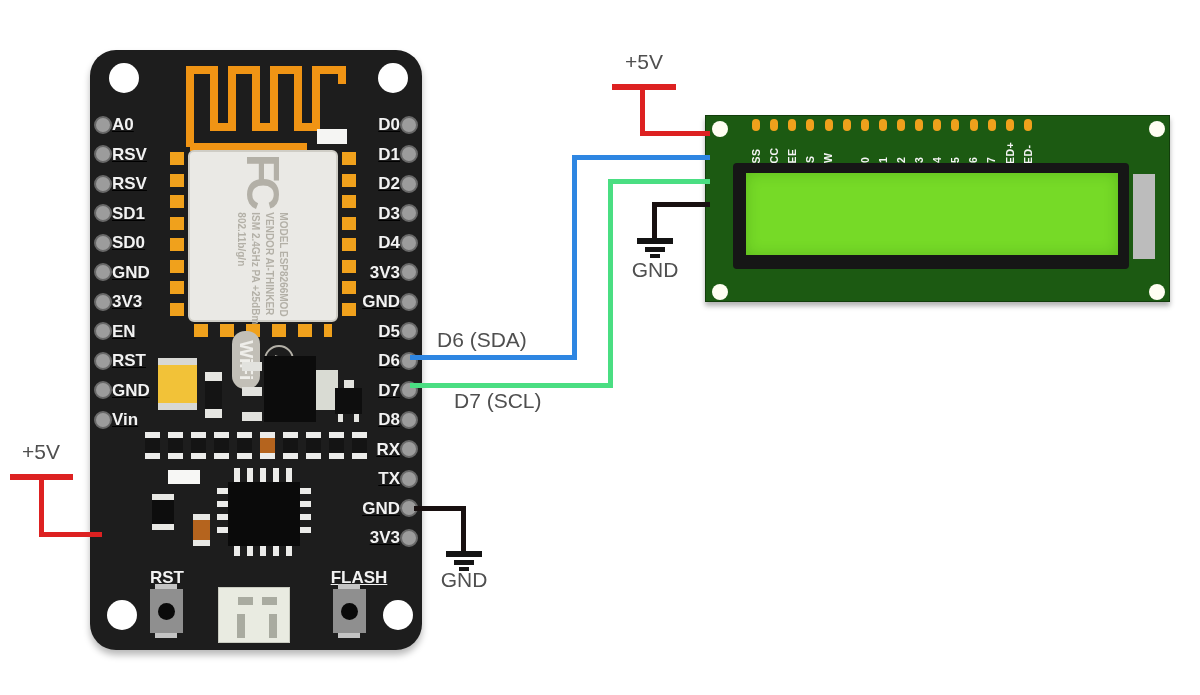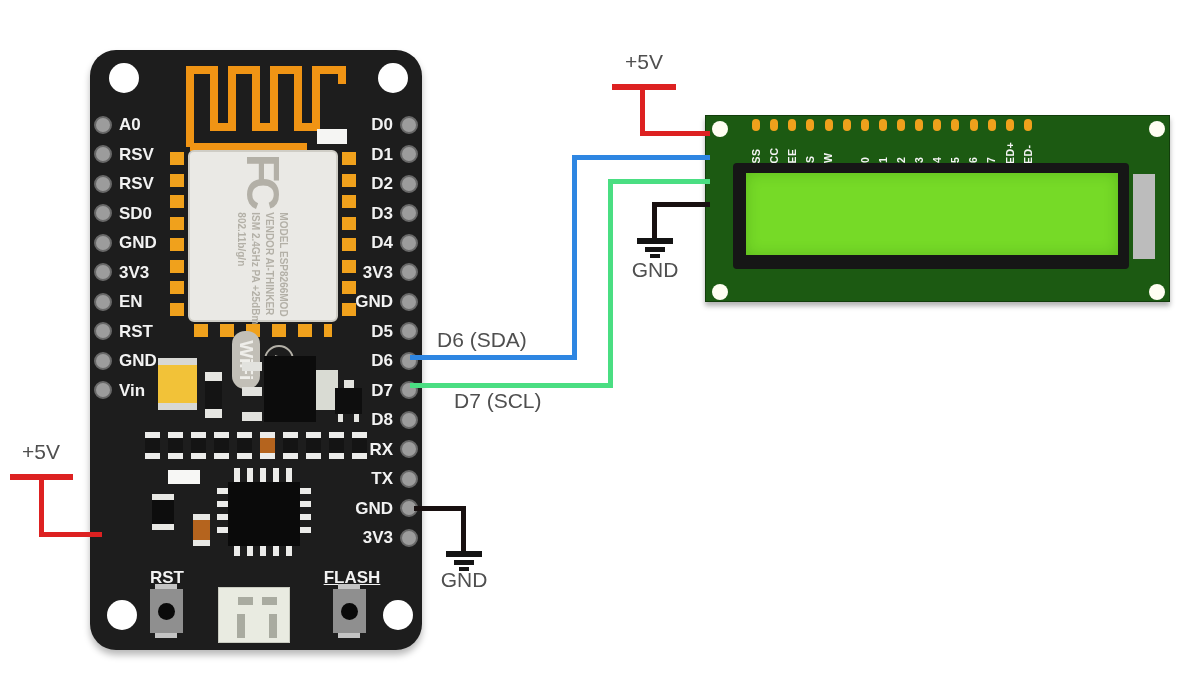--- a/index.html
+++ b/index.html
@@ -29,21 +29,21 @@
              padding:3px 9px;border-radius:13px;}
   .pads-v{position:absolute;width:14px;height:170px;top:102px;
           background:repeating-linear-gradient(180deg,var(--pad-orange) 0 13px,transparent 13px 21.5px);}
   .pads-v.l{left:80px;} .pads-v.r{left:252px;}
   .pads-h{position:absolute;left:104px;top:274px;width:138px;height:13px;
           background:repeating-linear-gradient(90deg,var(--pad-orange) 0 14px,transparent 14px 26px);}
   
   .pin-col{position:absolute;top:60px;display:flex;flex-direction:column;}
   .pin-col.left{left:4px;width:170px;}
   .pin-col.right{left:160px;width:168px;}
-  .pin-row{height:29.5px;display:flex;align-items:center;gap:7px;}
+  .pin-row{height:29.5px;display:flex;align-items:center;text-decoration:underline;}
   .pin-col.right .pin-row{flex-direction:row-reverse;}
   .pin-dot{width:18px;height:18px;border-radius:50%;background:#9c9c9c;
            border:2px solid #686868;box-sizing:border-box;flex:0 0 auto;}
   .pin-label{font-size:17px;font-weight:bold;color:var(--pin-white);line-height:1;}
   
   .cap-yellow{position:absolute;left:68px;top:308px;width:39px;height:52px;
               background:linear-gradient(180deg,#d8d8d4 0 7px,#f2c238 7px 45px,#d8d8d4 45px);}
   .res-v{position:absolute;left:115px;top:322px;width:17px;height:46px;
          background:linear-gradient(180deg,#e6e6e2 0 9px,#141414 9px 37px,#e6e6e2 37px);}
   .reg-pins{position:absolute;left:152px;top:312px;width:20px;height:62px;
@@ -75,21 +75,21 @@
   .qfp-strip{position:absolute;left:144px;top:418px;width:58px;height:9px;
              background:repeating-linear-gradient(90deg,#ececea 0 6px,transparent 6px 13px);}
   .btn{position:absolute;width:33px;height:44px;background:#8f8f8f;top:539px;}
   .btn::before{content:"";position:absolute;left:5px;top:-5px;width:22px;height:5px;background:#c4c4c4;}
   .btn::after{content:"";content:"";position:absolute;left:8px;top:14px;width:17px;height:17px;
               border-radius:50%;background:#0a0a0a;}
   .btn .tab-b{position:absolute;left:5px;top:44px;width:22px;height:5px;background:#c4c4c4;}
   .btn.rst{left:60px;} .btn.flash{left:243px;}
   .btn-label{position:absolute;top:518px;font-size:17px;font-weight:bold;color:var(--pin-white);
              width:70px;text-align:center;}
-  .btn-label.rst{left:42px;} .btn-label.flash{left:227px;text-decoration:underline;}
+  .btn-label.rst{left:42px;} .btn-label.flash{left:234px;text-decoration:underline;}
   .usb{position:absolute;left:128px;top:537px;width:72px;height:56px;background:#e9ebe1;
        border:1px solid #c9cbc0;box-sizing:border-box;}
   .usb i{position:absolute;background:#a9aba0;}
   .usb .p1{left:19px;top:9px;width:15px;height:8px;}
   .usb .p2{left:43px;top:9px;width:15px;height:8px;}
   .usb .p3{left:18px;top:26px;width:8px;height:24px;}
   .usb .p4{left:50px;top:26px;width:8px;height:24px;}
   
   .lcd{position:absolute;left:705px;top:115px;width:465px;height:187px;background:var(--lcd-pcb);
        box-shadow:0 4px 5px rgba(0,0,0,.3);border:1px solid #123d0b;box-sizing:border-box;}
@@ -182,20 +182,24 @@
           <span class="pin-dot"></span>
           <span class="pin-label">A0</span>
         </div>
         <div class="pin-row">
           <span class="pin-dot"></span>
           <span class="pin-label">RSV</span>
         </div>
         <div class="pin-row">
           <span class="pin-dot"></span>
           <span class="pin-label">RSV</span>
+        </div>
+        <div class="pin-row">
+          <span class="pin-dot"></span>
+          <span class="pin-label">SD1</span>
         </div>
         <div class="pin-row">
           <span class="pin-dot"></span>
           <span class="pin-label">SD0</span>
         </div>
         <div class="pin-row">
           <span class="pin-dot"></span>
           <span class="pin-label">GND</span>
         </div>
         <div class="pin-row">

